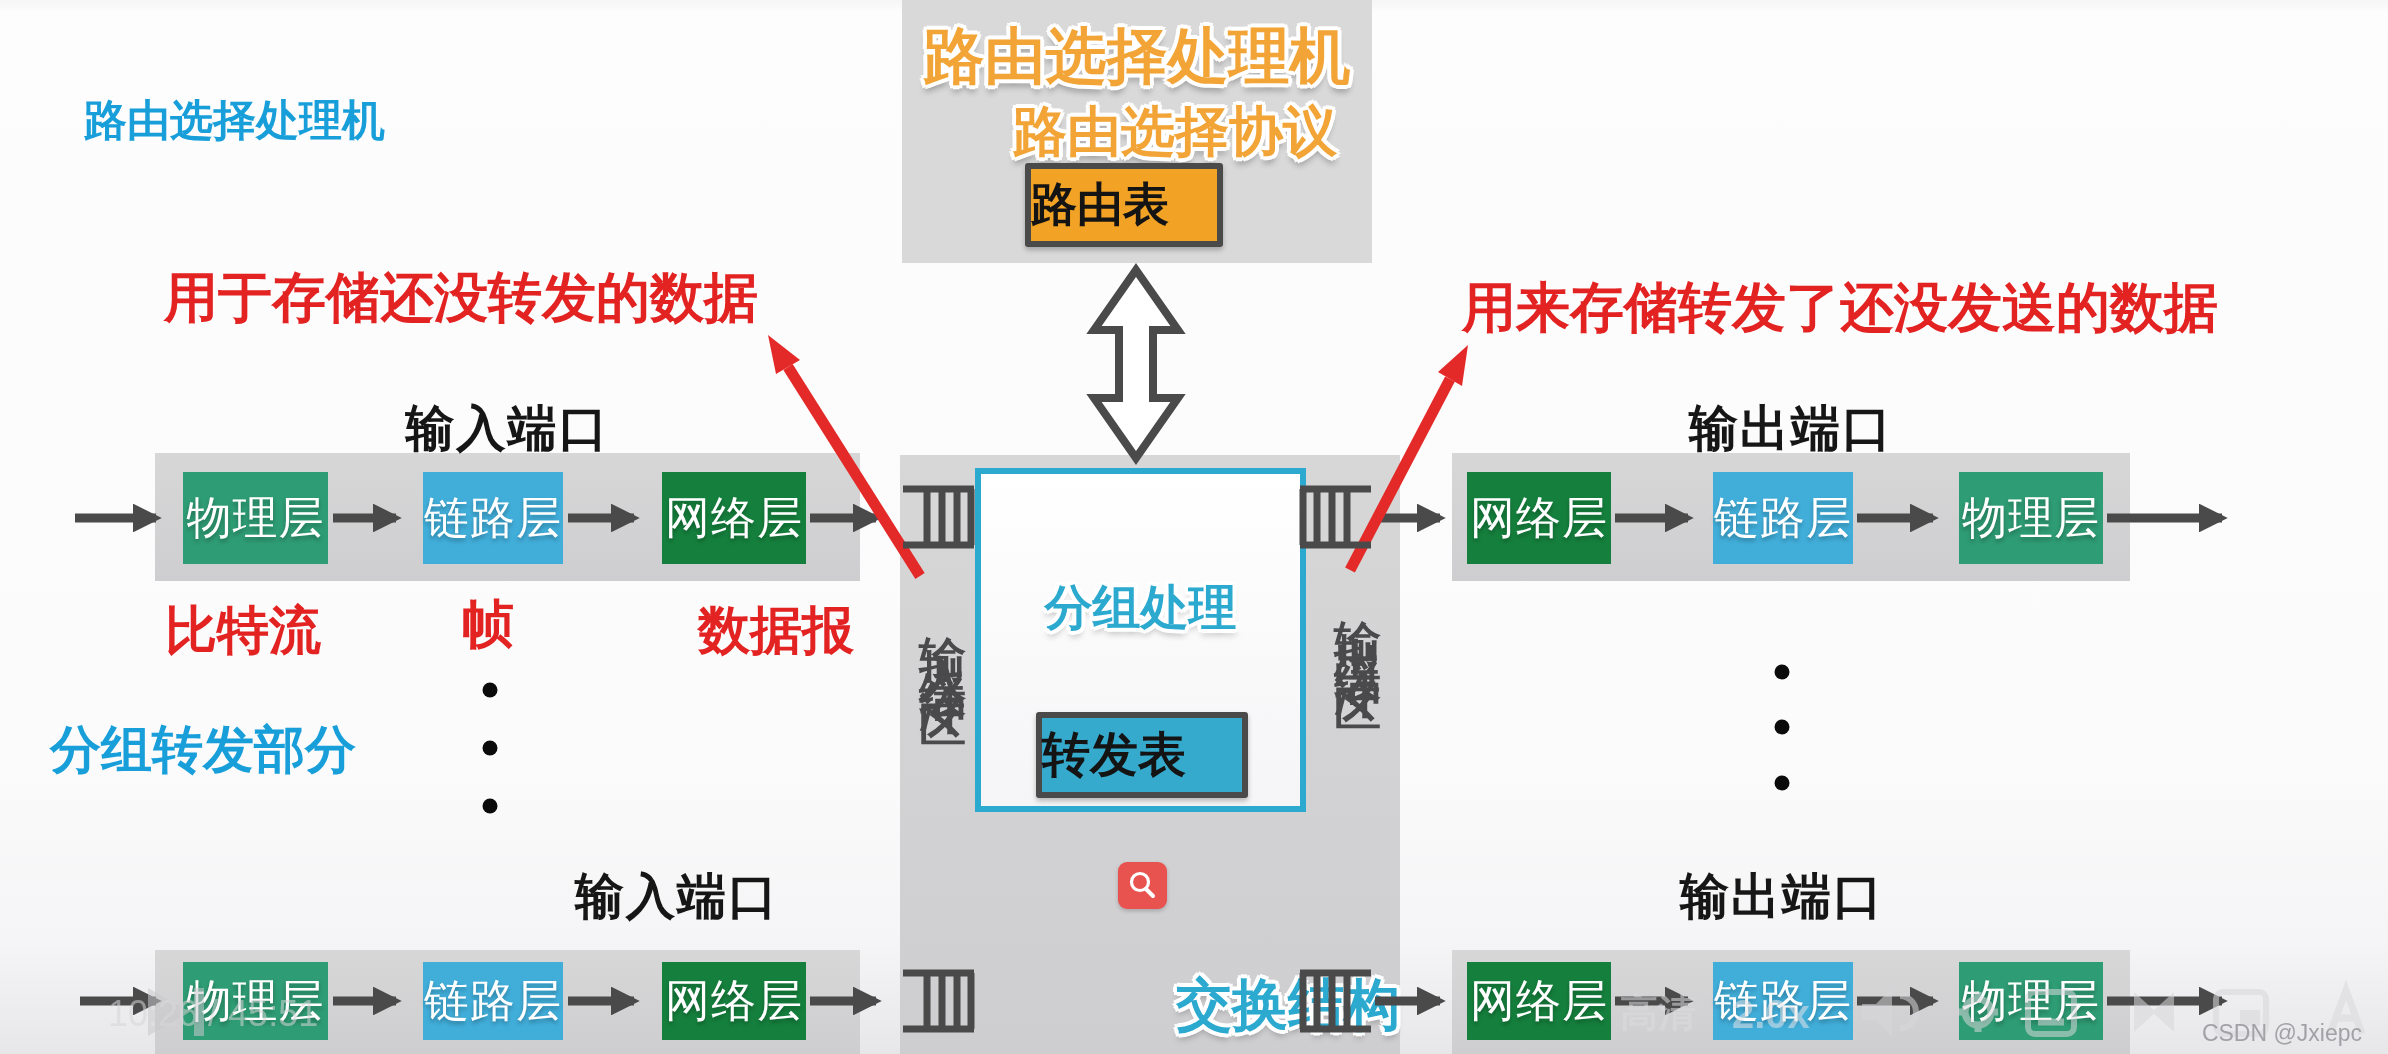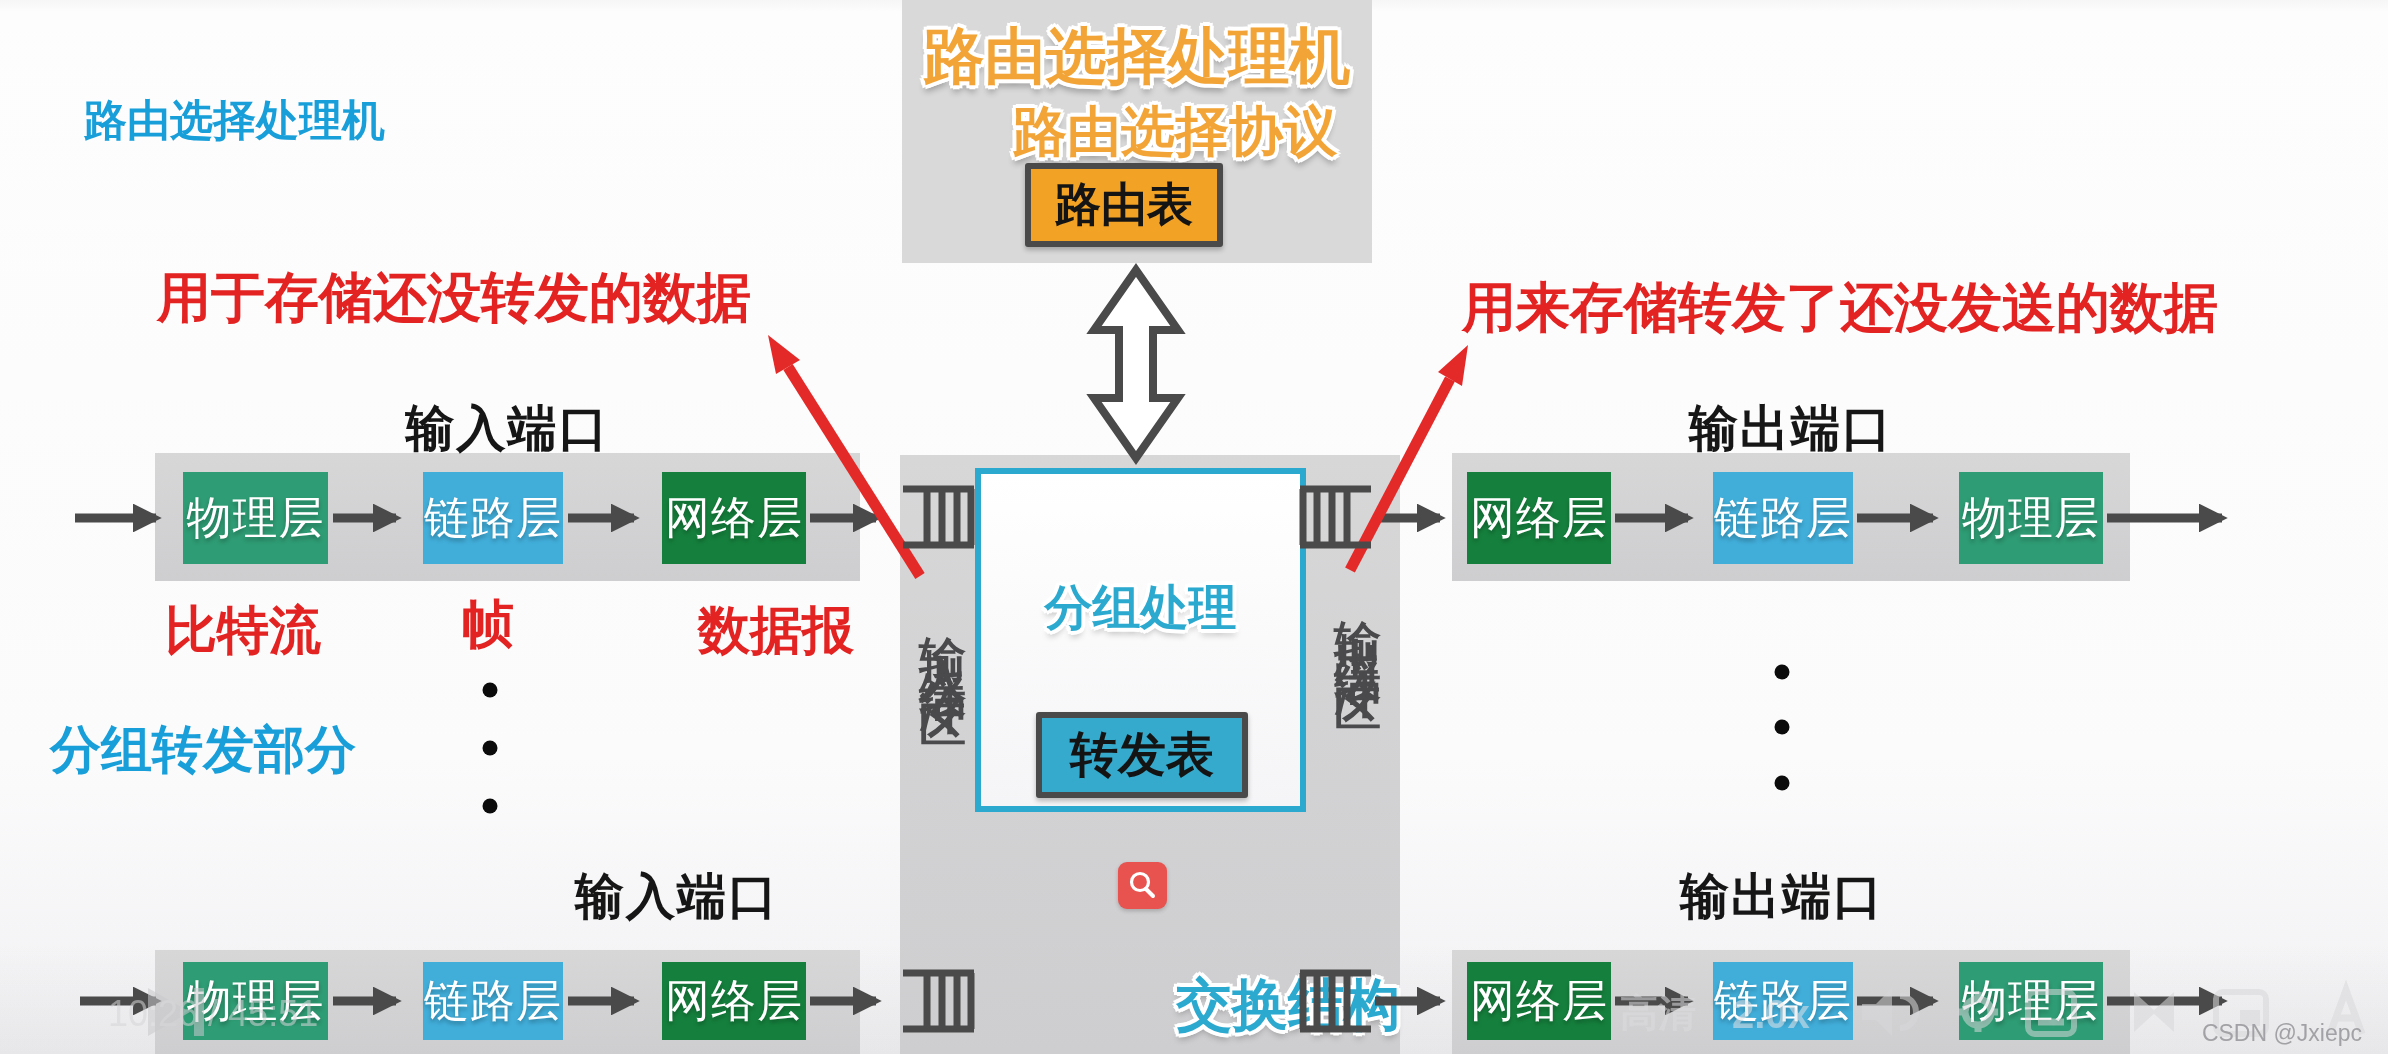--- a/index.html
+++ b/index.html
@@ -31,21 +31,21 @@
     color:#F2A436;font-weight:800;white-space:nowrap;
     text-shadow:-3px -3px 0 #fff,3px -3px 0 #fff,-3px 3px 0 #fff,3px 3px 0 #fff,
                 -4px 0 0 #fff,4px 0 0 #fff,0 -4px 0 #fff,0 4px 0 #fff,0 7px 6px rgba(0,0,0,0.30);
   }
   .outline-cyan{
     color:#2BA9CF;font-weight:800;white-space:nowrap;
     text-shadow:-3px -3px 0 #fff,3px -3px 0 #fff,-3px 3px 0 #fff,3px 3px 0 #fff,
                 -4px 0 0 #fff,4px 0 0 #fff,0 -4px 0 #fff,0 4px 0 #fff,0 6px 6px rgba(0,0,0,0.25);
   }
   
-  .hardbox{display:flex;align-items:center;justify-content:center;
+  .hardbox{display:flex;align-items:center;
     border:6px solid #4A4A4A;border-radius:3px;font-weight:800;color:#141414;
     box-shadow:0 3px 5px rgba(0,0,0,0.25);}
   .hardbox.orange-bg{background:#F2A224;}
   .hardbox.cyan-bg{background:#35AACD;}
   
   .switch-core{background:linear-gradient(180deg,#FFFFFF,#F5F5F7);border:6px solid #2BA9CF;box-sizing:border-box;}
   
   .vtext{writing-mode:vertical-rl;text-orientation:upright;font-weight:800;
          color:#4A4A4C;font-size:47px;letter-spacing:17px;white-space:nowrap;}
   .watermark{font-size:23px;color:#A2A2A6;white-space:nowrap;}
@@ -63,21 +63,21 @@
   <div class="abs blue-label z20" style="left:50px;top:716px;font-size:51px;">分组转发部分</div>
 
   <div class="abs topbox z10" style="left:902px;top:0;width:470px;height:263px;">
     <div class="abs outline-orange" style="left:0;width:470px;top:16px;text-align:center;font-size:61px;">路由选择处理机</div>
     <div class="abs outline-orange" style="left:0;width:546px;top:96px;text-align:center;font-size:54px;">路由选择协议</div>
     <div class="abs hardbox orange-bg" style="left:123px;top:163px;width:198px;height:84px;font-size:46px;box-sizing:border-box;">
       <span>路由表</span>
     </div>
   </div>
 
-  <div class="abs red-note z20" style="left:157px;top:262px;text-align:right;">用于存储还没转发的数据</div>
+  <div class="abs red-note z20" style="left:164px;top:262px;text-align:right;">用于存储还没转发的数据</div>
   <div class="abs red-note z20" style="left:1462px;top:272px;">用来存储转发了还没发送的数据</div>
 
   <div class="abs panel z10" style="left:900px;top:455px;width:500px;height:599px;"></div>
   <div class="abs switch-core z20" style="left:975px;top:468px;width:331px;height:344px;">
     <div class="abs outline-cyan" style="left:0;width:319px;top:102px;text-align:center;font-size:48px;">分组处理</div>
     <div class="abs hardbox cyan-bg" style="left:55px;top:238px;width:212px;height:86px;font-size:48px;box-sizing:border-box;">
       <span>转发表</span>
     </div>
   </div>
   <div class="abs z40" style="left:1118px;top:862px;width:49px;height:47px;background:#E8524F;border-radius:9px;

